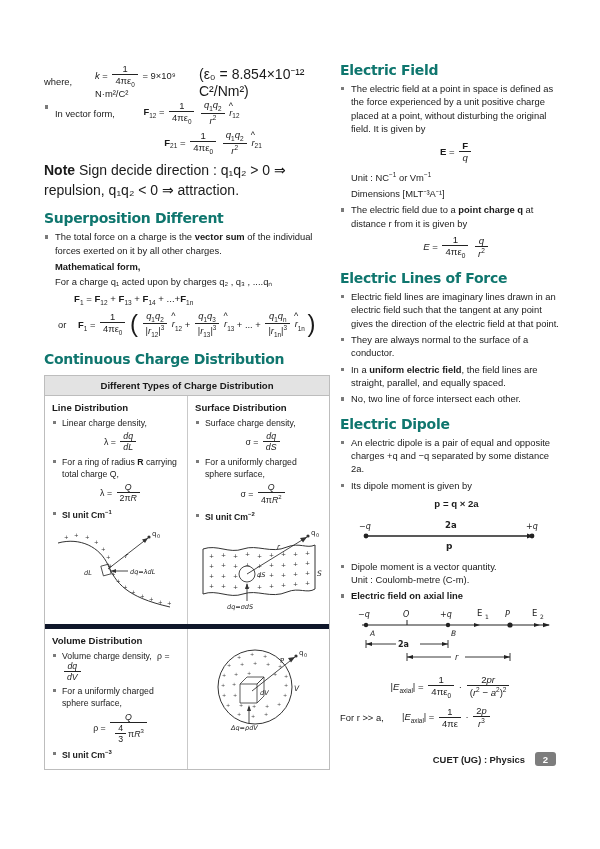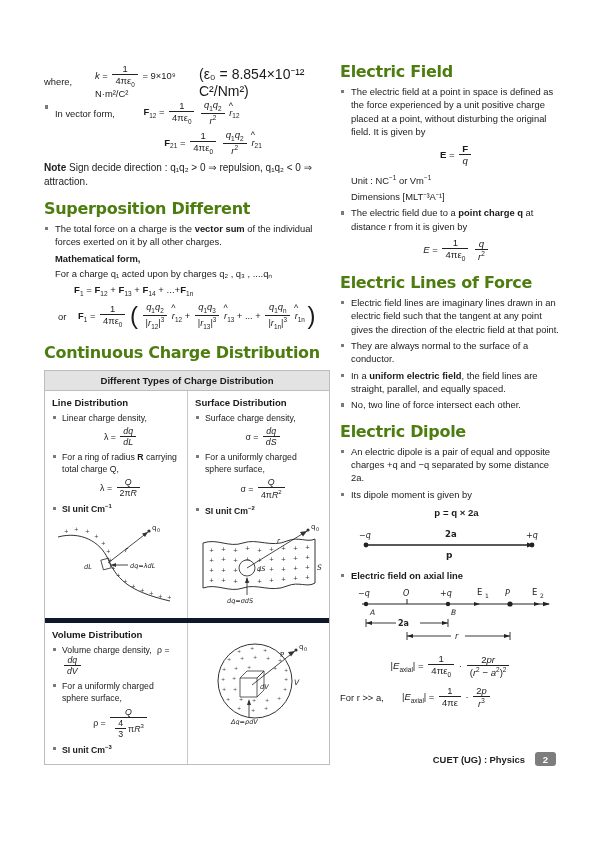--- a/index.html
+++ b/index.html
@@ -12,22 +12,22 @@
     position:relative;
     overflow:hidden;
   }
   .page { position:absolute; left:0; top:0; width:600px; height:849px; background:#fff; }
   .cols { position:absolute; left:0; top:62px; width:600px; }
   .col-left  { position:absolute; left:44px;  top:0; width:286px; }
   .col-right { position:absolute; left:340px; top:0; width:222px; }
 
   h2.sec {
     font-family:"DejaVu Sans", sans-serif;
-    font-size:16px; font-weight:bold; letter-spacing:-0.3px;
-    margin:10px 0 4px 0; color:#4d7c0f;
+    font-size:14px; font-weight:bold; letter-spacing:-0.3px;
+    margin:10px 0 4px 0; color:#0f766e;
   }
   .para { font-size:9.4px; line-height:1.42; margin:2px 0 3px 0; }
   ul.bl { list-style:none; margin:1px 0 2px 0; padding:0; }
   ul.bl > li { position:relative; padding-left:11px; font-size:9.4px; line-height:1.42; margin-bottom:3px; }
   ul.bl > li .bullet {
     position:absolute; left:1px; top:5px; width:3.4px; height:3.4px;
     background:#7a7a7a; display:block;
   }
   .sub { padding-left:11px; font-size:9.4px; line-height:1.42; }
   b, strong { font-weight:bold; }
@@ -39,21 +39,21 @@
   .frac { display:inline-block; vertical-align:middle; text-align:center; margin:0 2px; line-height:1.05; }
   .frac > .n { display:block; padding:0 3px 0px 3px; border-bottom:1px solid #222; }
   .frac > .d { display:block; padding:1px 3px 0 3px; }
   sup { font-size:0.68em; vertical-align:super; }
   sub { font-size:0.68em; vertical-align:sub; }
   .hat { position:relative; }
   .hat:before { content:"^"; position:absolute; top:-7px; left:50%; transform:translateX(-50%); font-size:9px; }
   .paren { display:inline-block; font-size:2.55em; font-weight:300; vertical-align:middle; line-height:0.62; }
 
   
-  .note { font-size:10px; margin:5px 0 2px 0; line-height:1.4; }
+  .note { font-size:14px; margin:5px 0 2px 0; line-height:1.4; }
   .note .tag { font-weight:bold; }
 
   
   .box {
     border:1px solid #bdbdbd; margin-top:8px; background:#fff;
   }
   .box-title {
     background:#e3e3e3; text-align:center; font-weight:bold; font-size:9.6px;
     padding:4px 0; border-bottom:1px solid #bdbdbd;
     font-family:"Liberation Sans", sans-serif;
@@ -404,20 +404,23 @@
         <circle cx="186" cy="20" r="2.4" fill="#222"></circle>
         <text x="13" y="13" font-size="8" fill="#222" font-style="italic" font-family="DejaVu Sans">−q</text>
         <text x="99" y="12" font-size="8.5" fill="#222" font-weight="bold" font-family="DejaVu Sans">2a</text>
         <text x="180" y="13" font-size="8" fill="#222" font-style="italic" font-family="DejaVu Sans">+q</text>
         <polygon points="188,20 181,17.5 181,22.5" fill="#222"></polygon>
         <text x="100" y="33" font-size="9" fill="#222" font-weight="bold" font-family="DejaVu Sans">p</text>
       </svg>
     </div>
 
     <ul class="bl" style="margin-top:4px;">
+      <li><span class="bullet"></span><span>Dipole moment is a vector quantity.</span>
+        <div>Unit : Coulomb-metre (C-m).</div>
+      </li>
       <li><span class="bullet"></span><b>Electric field on axial line</b></li>
     </ul>
 
     <div class="fig">
       <svg width="214" height="58" viewBox="0 0 214 58">
         <line x1="18" y1="18" x2="205" y2="18" stroke="#222" stroke-width="1.2"></line>
         <polygon points="206,18 199,15.8 199,20.2" fill="#222"></polygon>
         <circle cx="22" cy="18" r="2.2" fill="#222"></circle>
         <circle cx="104" cy="18" r="2.2" fill="#222"></circle>
         <circle cx="166" cy="18" r="2.6" fill="#222"></circle>

